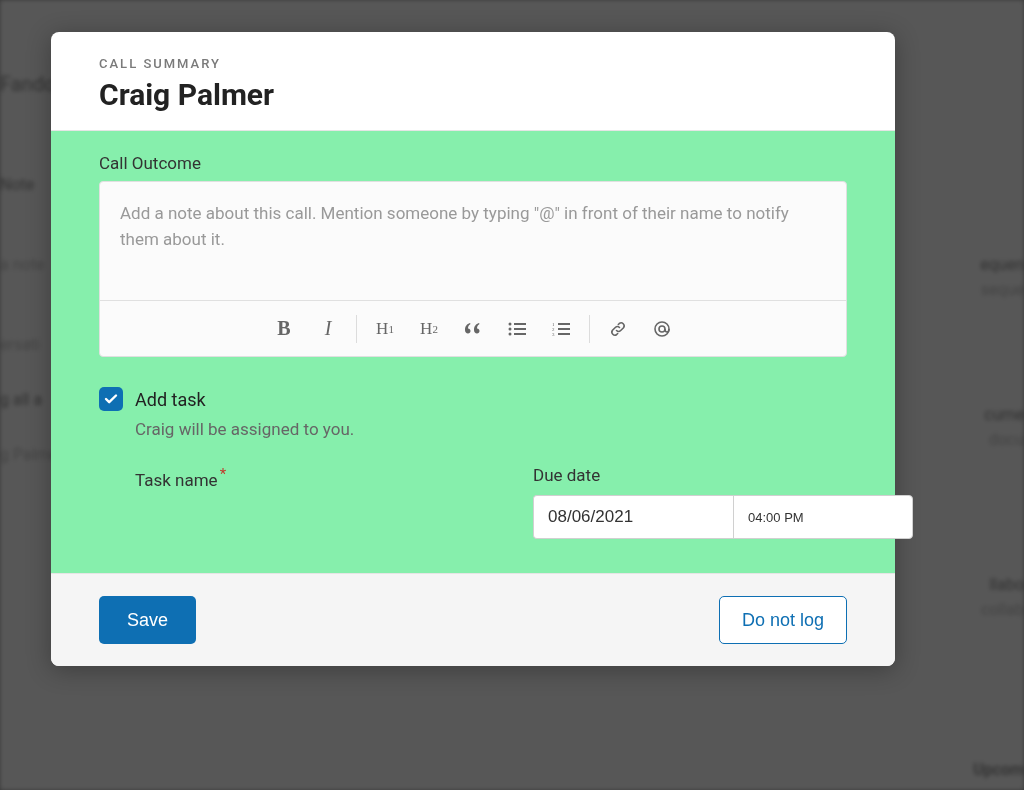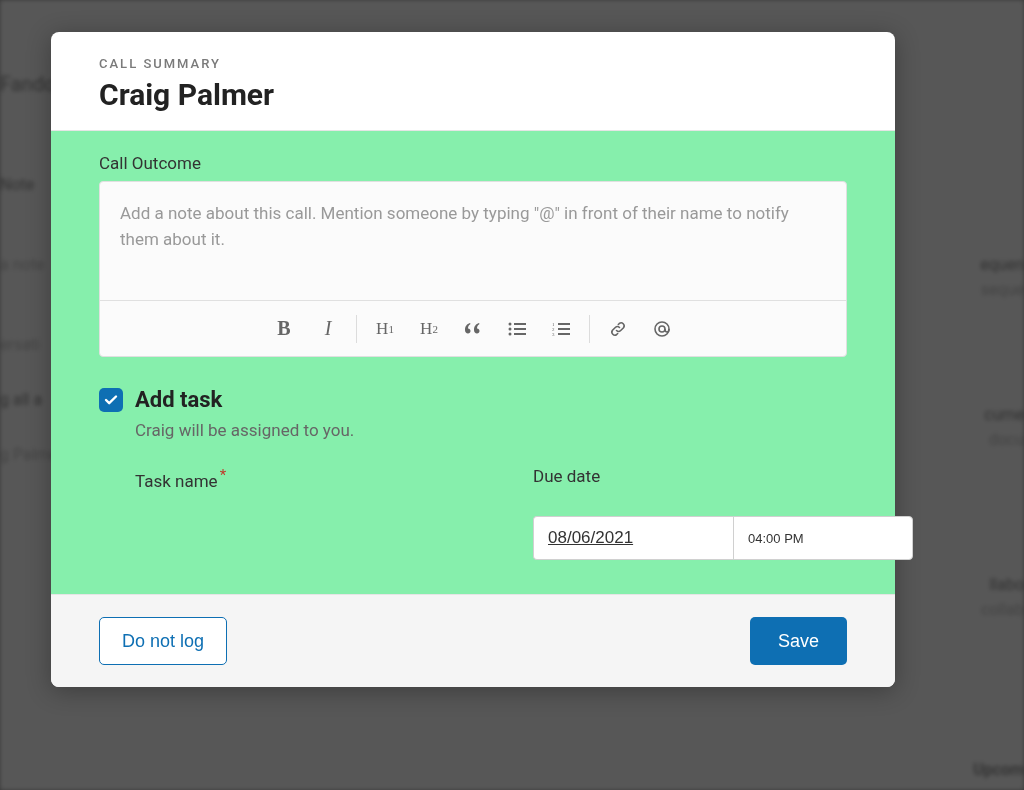--- a/index.html
+++ b/index.html
@@ -145,37 +145,37 @@
       height: 24px;
       border-radius: 5px;
       background: #0e6fb3;
       display: flex;
       align-items: center;
       justify-content: center;
       cursor: pointer;
       flex-shrink: 0;
     }
     .add-task-label {
-      font-size: 22px;
-      font-weight: 700;
+      font-size: 18px;
+      font-weight: 400;
       color: #222;
     }
     .helper-text {
       margin-left: 36px;
       margin-top: 8px;
       font-size: 17px;
       color: #666;
     }
     .task-fields {
       margin-left: 36px;
       margin-top: 26px;
       display: flex;
       gap: 18px;
     }
-    .field-col { display: flex; flex-direction: column; gap: 20px; }
+    .field-col { display: flex; flex-direction: column; }
     .field-col .field-label { margin-bottom: 10px; }
     .task-name-col { flex: 0 0 380px; }
     .due-date-col { flex: 0 0 380px; }
     .required-star {
       color: #c0392b;
       font-size: 15px;
       vertical-align: super;
       margin-left: 2px;
     }
     .text-input {
@@ -192,21 +192,20 @@
     .date-input {
       height: 44px;
       border: 1px solid #d0d0d0;
       border-radius: 4px 0 0 4px;
       background: #fff;
       padding: 0 14px;
       font-size: 17px;
       color: #333;
       width: 200px;
       border-right: none;
-      text-decoration: underline;
     }
     .time-input {
       height: 44px;
       border: 1px solid #d0d0d0;
       border-radius: 0 4px 4px 0;
       background: #fff;
       padding: 0 14px;
       font-size: 13px;
       color: #333;
       width: 180px;
@@ -348,16 +347,16 @@
         <div class="field-label">Due date</div>
         <div class="due-row">
           <input class="date-input" type="text" value="08/06/2021" style="">
           <input class="time-input" type="text" value="04:00 PM" style="">
         </div>
       </div>
     </div>
   </div>
 
   <div class="modal-footer">
+    <button class="btn btn-primary">Save</button>
     <button class="btn btn-secondary">Do not log</button>
-    <button class="btn btn-primary">Save</button>
   </div>
 </div>
 
 </body></html>

